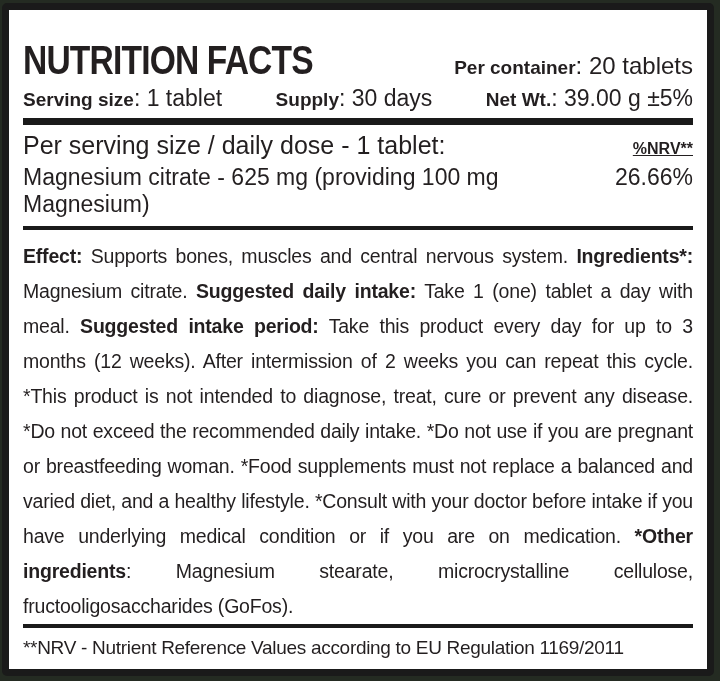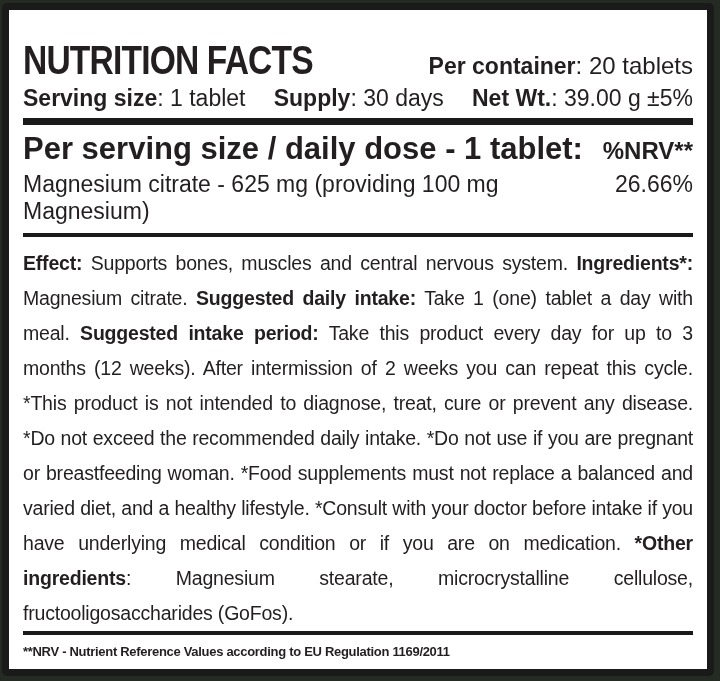--- a/index.html
+++ b/index.html
@@ -30,59 +30,59 @@
   .title {
     font-weight: bold;
     font-size: 40px;
     letter-spacing: -1px;
     display: inline-block;
     transform: scaleX(0.84);
     transform-origin: left bottom;
     white-space: nowrap;
   }
   .hdr-kv { font-size: 23px; white-space: nowrap; }
-  .hdr-kv b { font-size: 23px; }
+  .hdr-kv b { font-size: 19px; }
   .hdr-row1 .hdr-kv { font-size: 24px; }
   .hdr-row2 {
     display: flex;
     justify-content: space-between;
     align-items: flex-end;
     margin-top: 2px;
     font-size: 23px;
   }
   
   .divider { background: #1a1a1a; width: 100%; }
   .divider.thick { height: 9px; margin: 6px 0 0 0; }
   .divider.mid   { height: 6px; margin: 4px 0 0 0; }
   .divider.thin  { height: 5px; margin: 0; }
   
   .serving { padding: 6px 0 4px 0; }
   .srv-row {
     display: flex;
     justify-content: space-between;
     align-items: baseline;
   }
-  .srv-heading { font-weight: bold; font-size: 31px; }
-  .nrv-hdr { font-weight: bold; font-size: 24px; }
+  .srv-heading { font-weight: normal; font-size: 25px; }
+  .nrv-hdr { font-weight: bold; font-size: 16px; text-decoration: underline; }
   .srv-ingredient { font-size: 23px; margin-top: 4px; gap: 15px; }
   .nrv-val { font-size: 23px; }
   
   .info {
     padding-top: 9px;
     font-size: 19.5px;
     line-height: 35px;
     text-align: justify;
     letter-spacing: -0.2px;
   }
   .info p b { letter-spacing: -0.2px; }
   .spacer { flex: 1; }
   
   .footnote {
-    font-weight: bold;
-    font-size: 13px;
+    font-weight: normal;
+    font-size: 19px;
     padding-top: 9px;
     white-space: nowrap;
     letter-spacing: -0.3px;
   }
 </style>
 </head>
 <body>
 
 <div class="label">
 

